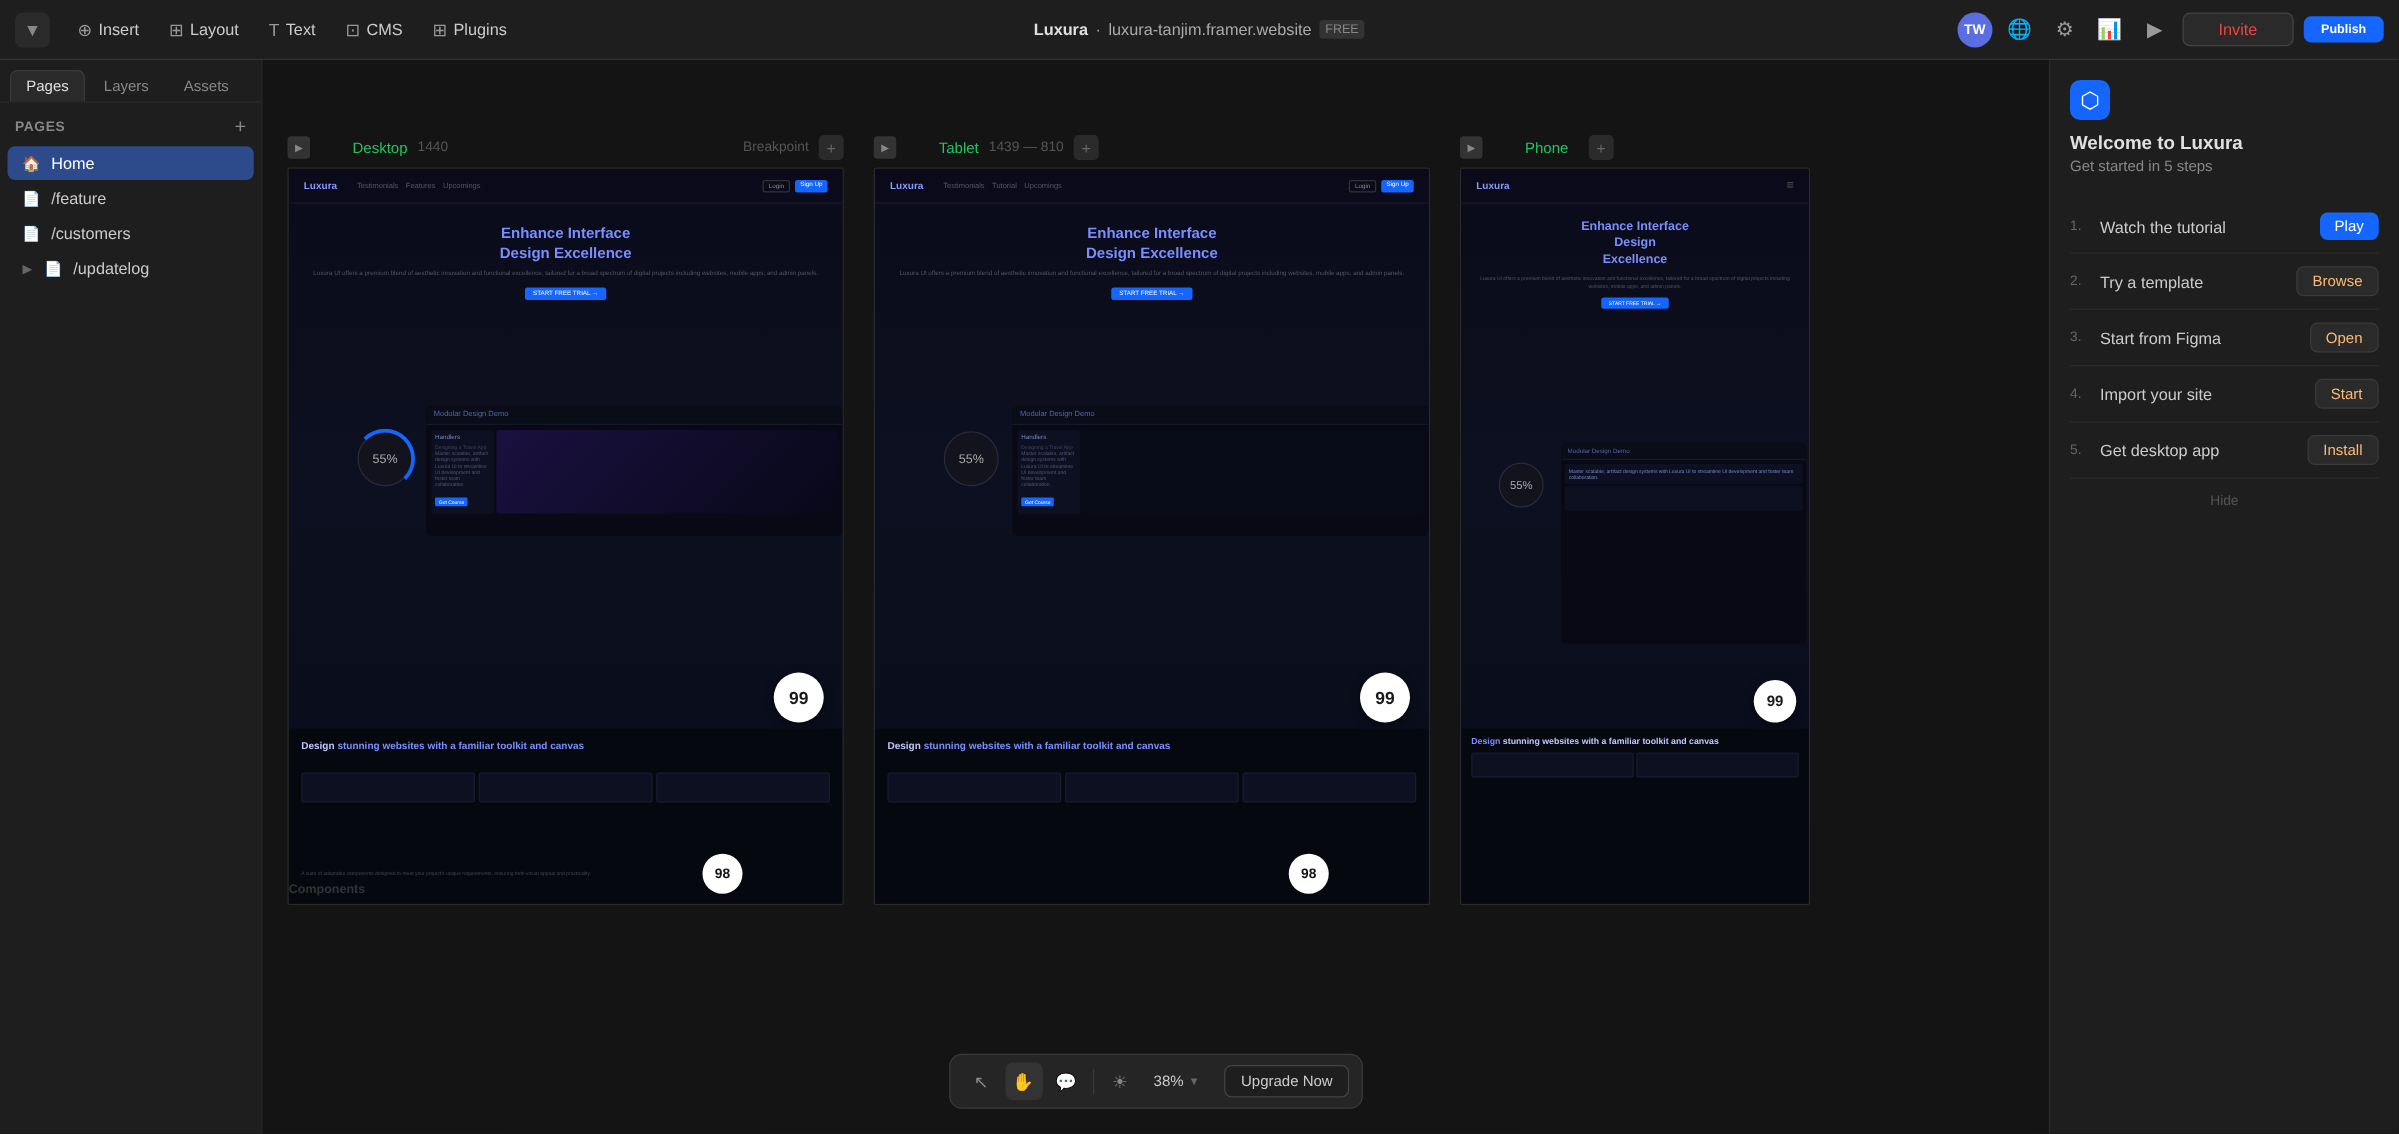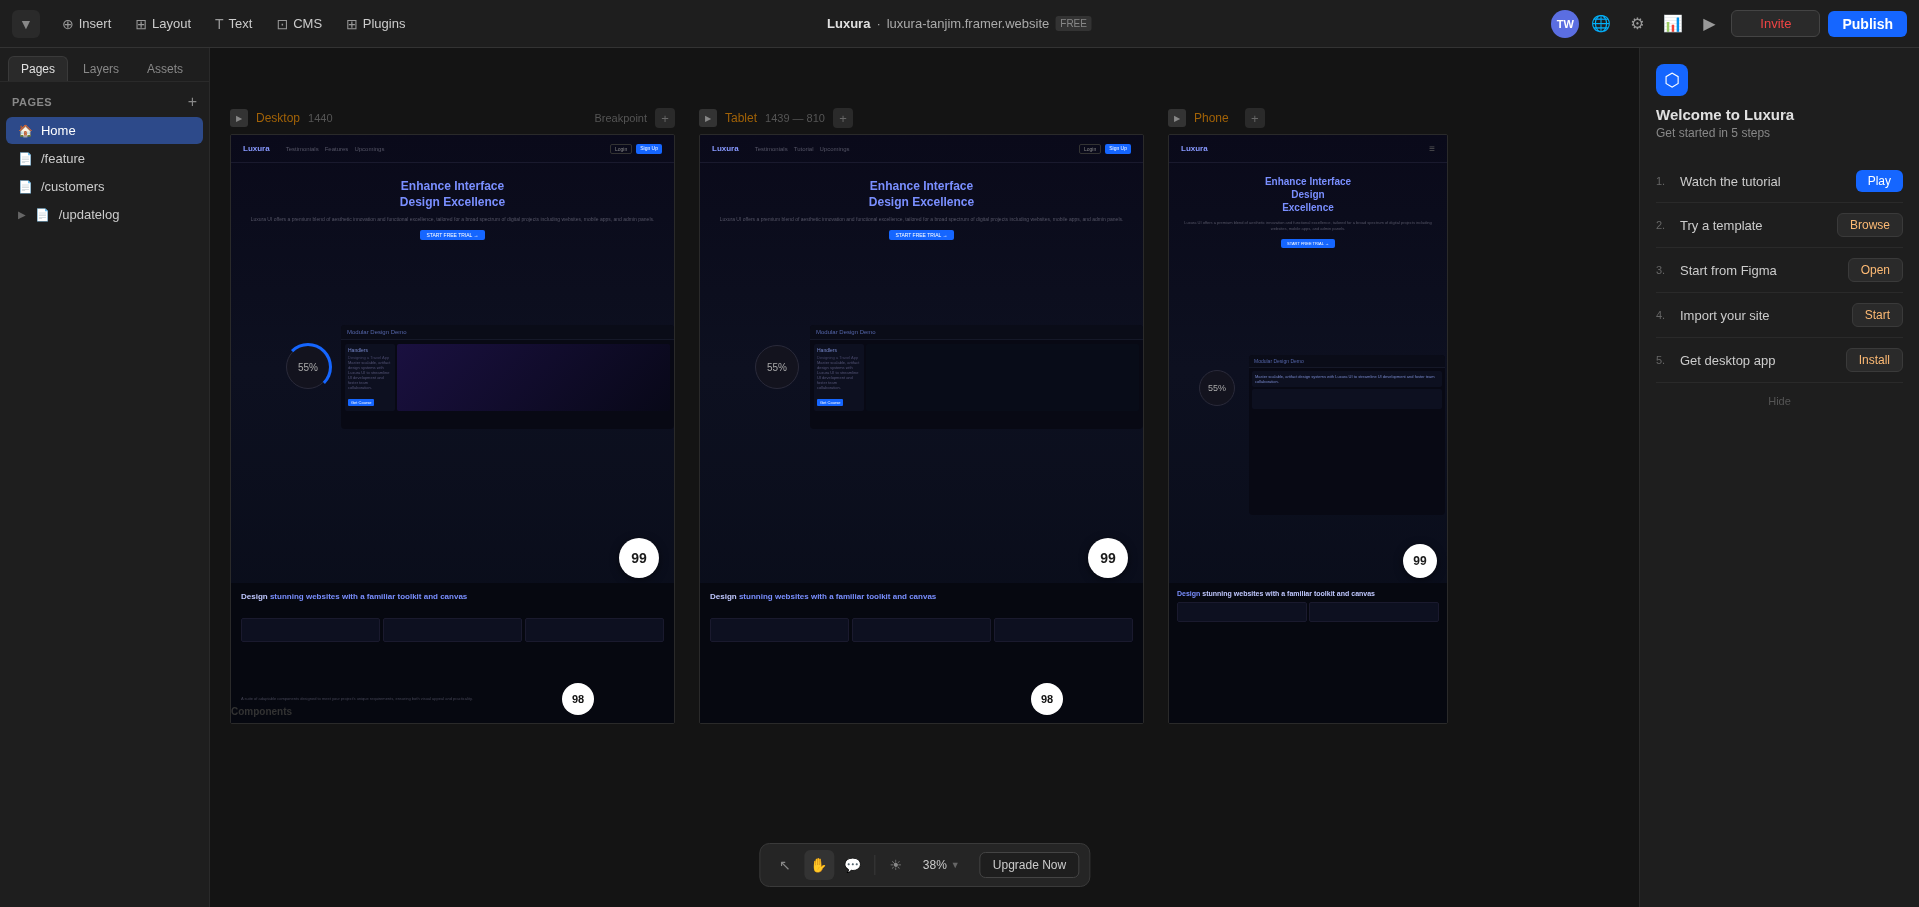--- a/index.html
+++ b/index.html
@@ -102,21 +102,21 @@
       color: #ef4444;
       font-size: 13px;
       cursor: pointer;
     }
     .publish-btn {
       padding: 5px 14px;
       border-radius: 6px;
       background: #1566ff;
       border: none;
       color: white;
-      font-size: 14px;
+      font-size: 10px;
       font-weight: 600;
       cursor: pointer;
     }
 
     
     .main {
       display: flex;
       flex: 1;
       overflow: hidden;
     }
@@ -214,21 +214,21 @@
     }
     .frame-play-btn {
       width: 18px; height: 18px;
       background: #333;
       border-radius: 3px;
       display: flex; align-items: center; justify-content: center;
       font-size: 8px;
       color: #888;
       cursor: pointer;
     }
-    .frame-name { color: #a16207; font-size: 12px; }
+    .frame-name { color: #22c55e; font-size: 12px; margin-left: 26px; }
     .frame-size { color: #555; font-size: 11px; }
     .frame-breakpoint {
       margin-left: auto;
       color: #555;
       font-size: 11px;
     }
     .frame-add-btn {
       width: 20px; height: 20px;
       background: #2a2a2a;
       border-radius: 4px;

